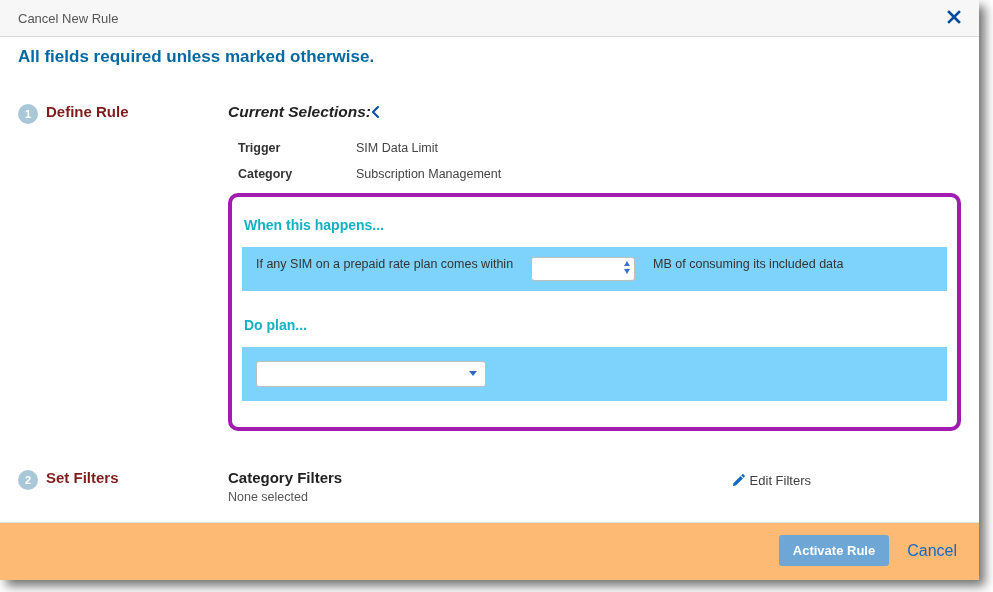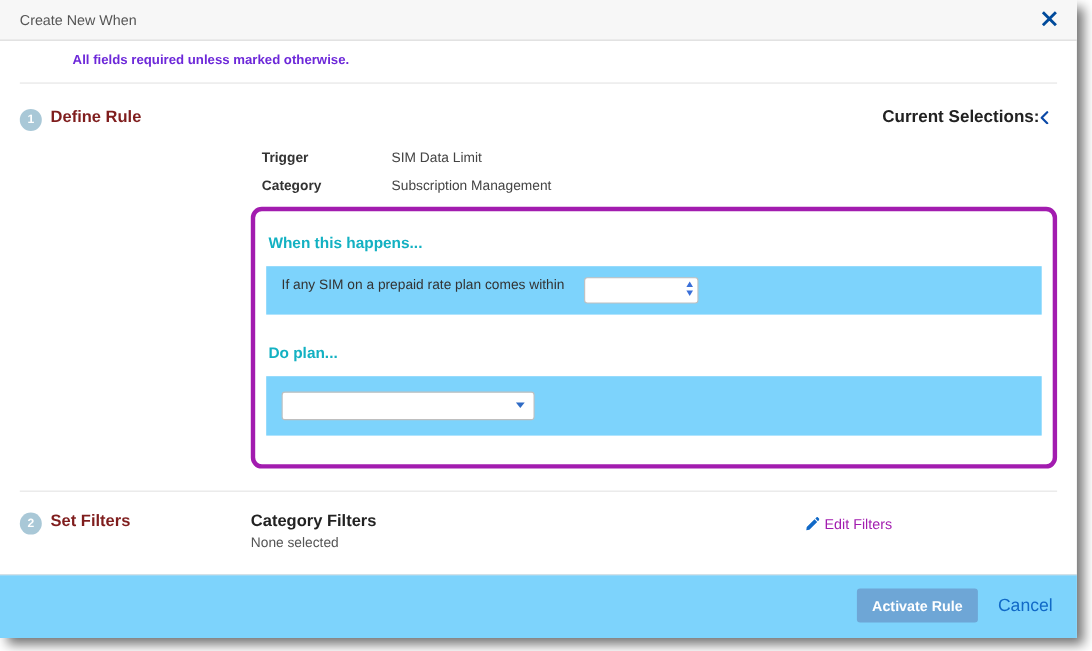--- a/index.html
+++ b/index.html
@@ -38,24 +38,23 @@
     .close-x {
       color: #004a9b;
       font-size: 18px;
       font-weight: 700;
       cursor: pointer;
       line-height: 1;
       padding: 0 4px;
     }
     .required-note {
       padding: 10px 18px 14px 18px;
-      font-size: 12px;
+      font-size: 17px;
       font-weight: 600;
-      color: #6d28d9;
-      margin-left: 48px;
+      color: #0369a1;
     }
     .divider {
       height: 1px;
       background: #e3e3e3;
       margin: 0 18px;
     }
     .section {
       display: flex;
       padding: 22px 18px 20px 18px;
       gap: 0;
@@ -84,23 +83,24 @@
       font-size: 15px;
       font-weight: 700;
       color: #7f1d1d;
     }
     .content-col {
       flex: 1;
       min-width: 0;
     }
     .selections-header {
       display: flex;
-      justify-content: flex-end;
+      justify-content: flex-start;
       align-items: center;
       margin-bottom: 14px;
+      font-style: italic;
     }
     .selections-title {
       font-size: 15.5px;
       font-weight: 700;
       color: #222;
     }
     .show-selections {
       color: #0b49a7;
       font-size: 13px;
       cursor: pointer;
@@ -187,38 +187,38 @@
       font-size: 15px;
       font-weight: 700;
       color: #222;
       margin-bottom: 4px;
     }
     .filters-none {
       font-size: 12.5px;
       color: #555;
     }
     .edit-filters {
-      color: #a21caf;
+      color: #404040;
       font-size: 13px;
       cursor: pointer;
       display: inline-flex;
       align-items: center;
       gap: 5px;
       padding-right: 150px;
       padding-top: 4px;
     }
     .footer {
       margin-top: auto;
       border-top: 1px solid #e3e3e3;
       padding: 12px 20px 14px 20px;
       display: flex;
       justify-content: flex-end;
       align-items: center;
       gap: 16px;
-      background: #7dd3fc;
+      background: #fdba74;
     }
     .btn-primary {
       background: #6ea6d6;
       color: #fff;
       border: none;
       border-radius: 3px;
       padding: 8px 14px;
       font-size: 13px;
       font-weight: 600;
       cursor: pointer;
@@ -231,21 +231,21 @@
       cursor: pointer;
       padding: 6px 2px;
     }
   </style>
 </head>
 <body>
 
 <div class="modal">
 
   <div class="modal-header">
-    <div class="modal-title">Create New When</div>
+    <div class="modal-title">Cancel New Rule</div>
     <div class="close-x">
       <svg width="14" height="14" viewBox="0 0 14 14">
           <path d="M2 2 L12 12 M12 2 L2 12" stroke="#004a9b" stroke-width="2.6" stroke-linecap="square" fill="none"></path>
         </svg>
     </div>
   </div>
 
   <div class="required-note">All fields required unless marked otherwise.</div>
   <div class="divider"></div>
 
@@ -283,20 +283,21 @@
             <input class="number-field" value="" style="">
             <span class="stepper">
               <svg width="8" height="7" viewBox="0 0 8 7">
                   <path d="M4 1 L7 6 L1 6 Z" fill="#3a6fd8"></path>
                 </svg>
               <svg width="8" height="7" viewBox="0 0 8 7">
                   <path d="M4 6 L1 1 L7 1 Z" fill="#3a6fd8"></path>
                 </svg>
             </span>
           </span>
+          <span>MB of consuming its included data</span>
         </div>
 
         <div class="do-this-gap"></div>
         <div class="teal-heading">Do plan...</div>
 
         <div class="grey-bar second">
           <span class="select-wrap">
             <input class="action-select" readonly="" value="" style="">
             <span class="caret">
               <svg width="10" height="8" viewBox="0 0 10 8">

